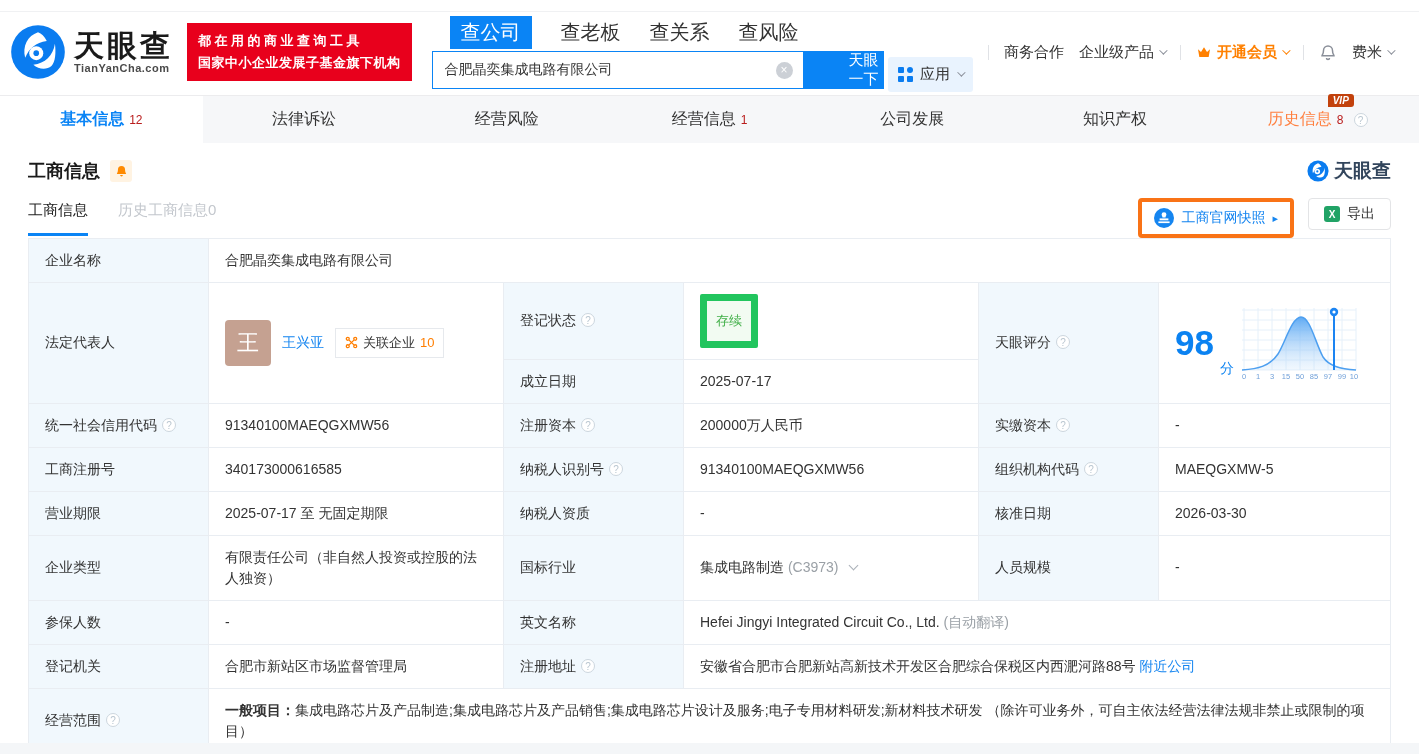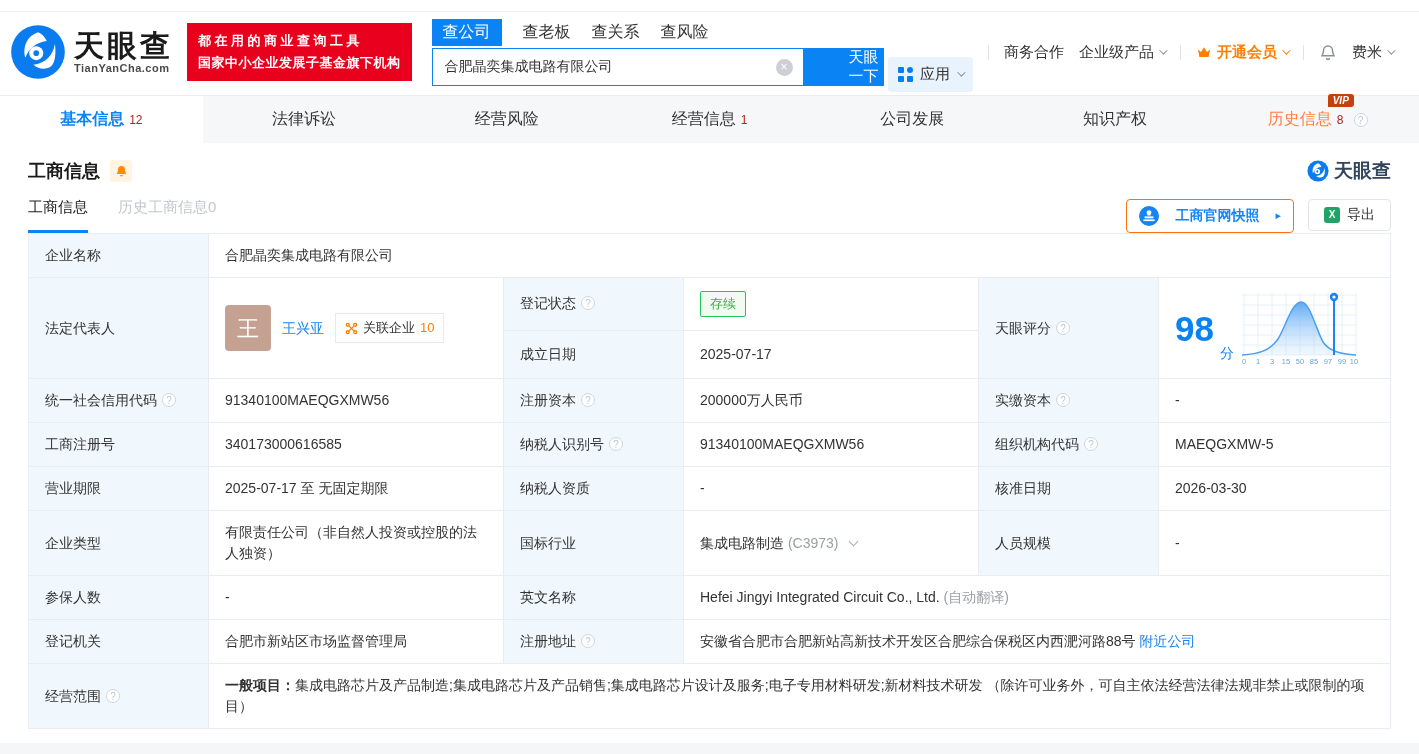--- a/index.html
+++ b/index.html
@@ -9,21 +9,21 @@
 
   
   .hdr { display: flex; align-items: center; height: 80px; padding: 0 26px 0 10px; }
   .logo { display: flex; align-items: center; gap: 8px; }
   .logo-txt .brand { font-size: 30px; font-weight: bold; color: #1a1a1a; letter-spacing: 3px; line-height: 1.05; }
   .logo-txt .domain { font-size: 11px; font-weight: bold; color: #4a4a4a; letter-spacing: .5px; }
   .promo { margin-left: 14px; background: #e8001c; color: #fff; font-size: 13px; font-weight: bold; padding: 7px 11px; line-height: 1.7; }
   .promo .l1 { letter-spacing: 3.5px; }
   .promo .l2 { letter-spacing: .5px; }
   .searchbox { margin-left: 20px; }
-  .stabs { display: flex; gap: 21px; font-size: 16px; align-items: flex-end; margin-bottom: 0; }
+  .stabs { display: flex; gap: 29px; font-size: 20px; align-items: flex-end; margin-bottom: 0; margin-left: 18px; }
   .stab { color: #333; padding: 3px 0; cursor: pointer; }
   .stab.on { background: #0a84f5; color: #fff; padding: 3px 11px; }
   .srow { display: flex; margin-top: 2px; }
   .sinput { position: relative; width: 372px; height: 38px; border: 1px solid #0a84f5; background: #fff; }
   .sinput input { border: none; outline: none; width: 100%; height: 100%; padding: 0 38px 0 12px; font-size: 14px; color: #333; font-family: inherit; }
   .clear { position: absolute; right: 10px; top: 10px; width: 17px; height: 17px; border-radius: 50%; background: #ccd0d6; color: #fff; text-align: center; line-height: 16px; font-size: 12px; cursor: pointer; }
   .sbtn { width: 80px; height: 38px; background: #0a84f5; color: #fff; font-size: 15px; border: none; cursor: pointer; font-family: inherit; padding-left: 40px; }
   .hnav { margin-left: auto; display: flex; align-items: center; gap: 15px; font-size: 15px; color: #333; white-space: nowrap; }
   .apps { background: #e9f3fe; border-radius: 3px; padding: 8px 10px; display: inline-flex; align-items: center; gap: 7px; cursor: pointer; margin-top: 44px; }
   .vsep { width: 1px; height: 15px; background: #e0e2e6; }
@@ -48,30 +48,30 @@
   .bellbox { width: 22px; height: 22px; background: #fff3e2; border-radius: 3px; display: inline-flex; align-items: center; justify-content: center; margin-left: 10px; cursor: pointer; }
   .wm { margin-left: auto; display: flex; align-items: center; gap: 5px; font-size: 19px; font-weight: bold; color: #32455c; }
 
   
   .subrow { display: flex; align-items: center; margin: 14px 28px 0; }
   .subtabs { display: flex; gap: 30px; font-size: 15px; }
   .sub { cursor: pointer; padding-bottom: 13px; }
   .sub.on { color: #222; border-bottom: 3px solid #0a84f5; }
   .sub.off { color: #c3c7cd; }
   .acts { margin-left: auto; display: flex; gap: 14px; align-items: flex-start; }
-  .snap { display: inline-flex; align-items: center; gap: 16px; border: 1px solid #f97316; color: #1585f0; background: #fff; border-radius: 4px; padding: 6px 12px; font-size: 14px; cursor: pointer; font-family: inherit; font-weight: bold; }
+  .snap { display: inline-flex; align-items: center; gap: 7px; border: 4px solid #f97316; color: #1585f0; background: #fff; border-radius: 4px; padding: 6px 12px; font-size: 14px; cursor: pointer; font-family: inherit; }
   .snap .arr { font-size: 11px; color: #1585f0; }
   .exp { display: inline-flex; align-items: center; gap: 7px; border: 1px solid #e3e4e6; color: #333; background: #fff; border-radius: 4px; padding: 6px 15px; font-size: 14px; cursor: pointer; font-family: inherit; }
   .xls { width: 16px; height: 16px; background: #21a366; border-radius: 3px; color: #fff; font-size: 10px; font-weight: bold; display: inline-flex; align-items: center; justify-content: center; }
 
   
   table.info { width: 1363px; margin: 0 28px; border-collapse: collapse; font-size: 14px; color: #333; table-layout: fixed; }
   table.info td { border: 1px solid #e9edf2; padding: 11px 16px; vertical-align: middle; line-height: 1.5; word-break: break-all; }
   td.lb { background: #f1f8fd; color: #333; }
-  .green { display: inline-block; border: 1px solid #22c55e; background: #f2fbf2; color: #43b04a; padding: 2px 9px; border-radius: 2px; font-size: 13px; }
+  .green { display: inline-block; border: 7px solid #22c55e; background: #f2fbf2; color: #43b04a; padding: 10px 9px; border-radius: 2px; font-size: 13px; }
   .rep { display: flex; align-items: center; gap: 11px; }
   .avatar { width: 46px; height: 46px; border-radius: 4px; background: #c5a191; color: #fff; font-size: 22px; display: flex; align-items: center; justify-content: center; flex: none; }
   .bluelink { color: #1585f0; cursor: pointer; text-decoration: none; }
   .relbadge { display: inline-flex; align-items: center; gap: 5px; border: 1px solid #e6e9ed; padding: 4px 9px; font-size: 13px; color: #333; background: #fff; cursor: pointer; white-space: nowrap; }
   .relbadge .cnt10 { color: #ff7e00; }
   .score { display: flex; align-items: center; gap: 6px; }
   .score .num { font-size: 35px; font-weight: bold; color: #0b82f1; line-height: 1; }
   .score .unit { color: #0b82f1; font-size: 14px; align-self: flex-end; padding-bottom: 3px; }
   .gray { color: #9aa0a6; }
   .scope-b { font-weight: bold; }

